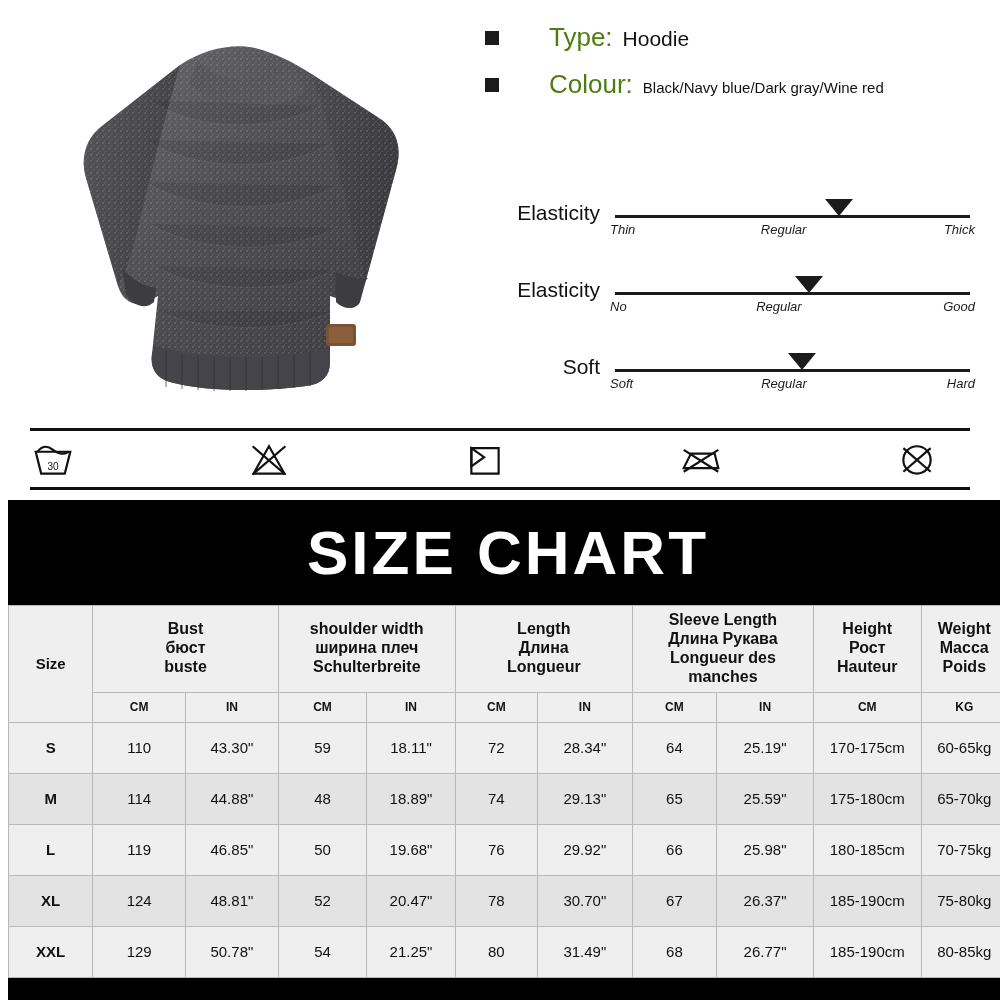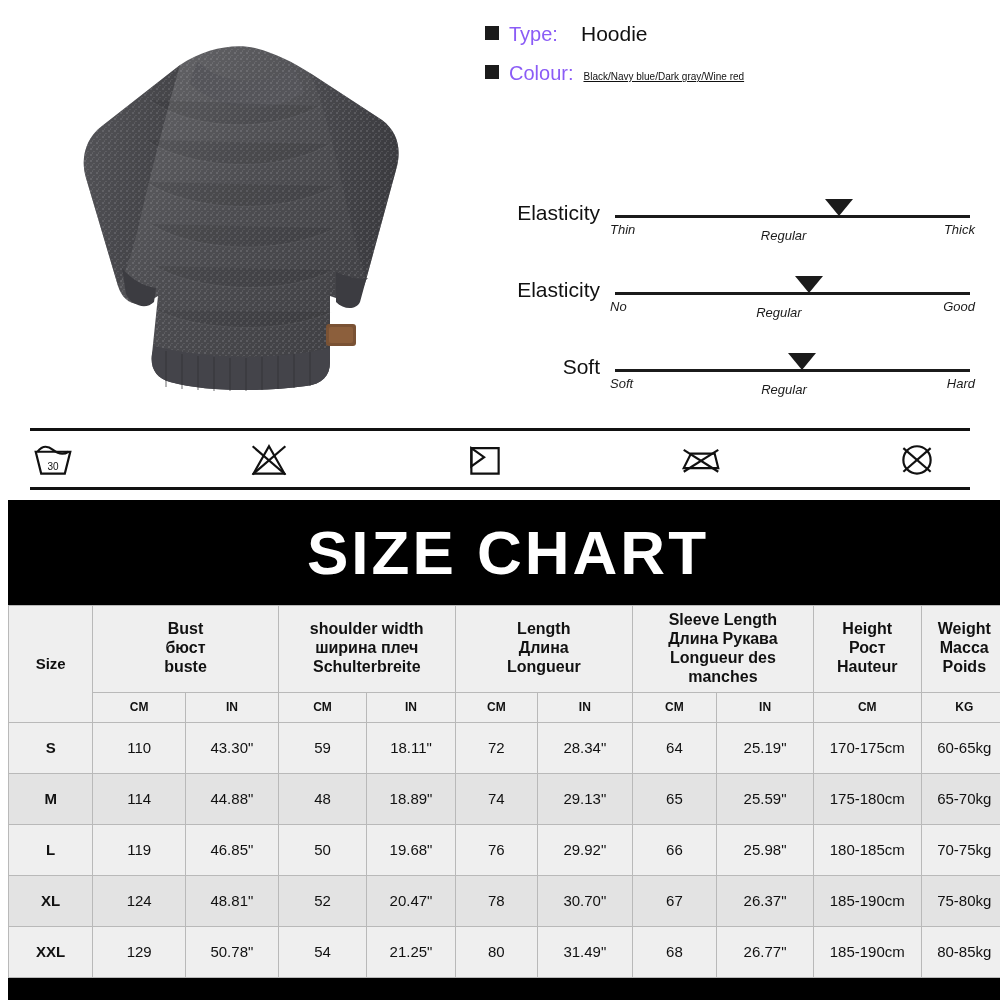--- a/index.html
+++ b/index.html
@@ -42,32 +42,33 @@
   .sq {
     width:14px; height:14px;
     background:#1b1b1b;
     display:inline-block;
     margin-right:10px;
     flex:0 0 auto;
     position:relative;
     top:-1px;
   }
   .spec-label {
-    font-size:20px;
-    color:#8b5cf6;
+    font-size:26px;
+    color:#4d7c0f;
     font-weight:400;
     margin-right:10px;
     white-space:nowrap;
+    margin-left:40px;
   }
   .spec-label.w1 { min-width:62px; }
   .spec-value {
     font-size:21px;
     color:#111;
   }
-  .spec-value.small { font-size:10px;text-decoration:underline; }
+  .spec-value.small { font-size:15px; }
 
   
   .sliders {
     position:absolute;
     left:480px; top:195px;
     width:500px;
   }
   .slider-block {
     position:relative;
     height:77px;
@@ -97,21 +98,21 @@
   .slider-ticks {
     position:absolute;
     left:130px; top:27px;
     width:365px;
     display:flex;
     justify-content:space-between;
     font-size:13px;
     font-style:italic;
     color:#1b1b1b;
   }
-  .slider-ticks span:nth-child(2){ transform:translateX(-6px);margin-top:6px; }
+  .slider-ticks span:nth-child(2){ transform:translateX(-6px); }
 
   
   .wash {
     position:absolute;
     left:30px; top:428px;
     width:940px;
     border-top:3px solid #111;
     border-bottom:3px solid #111;
     height:62px;
     display:flex;

